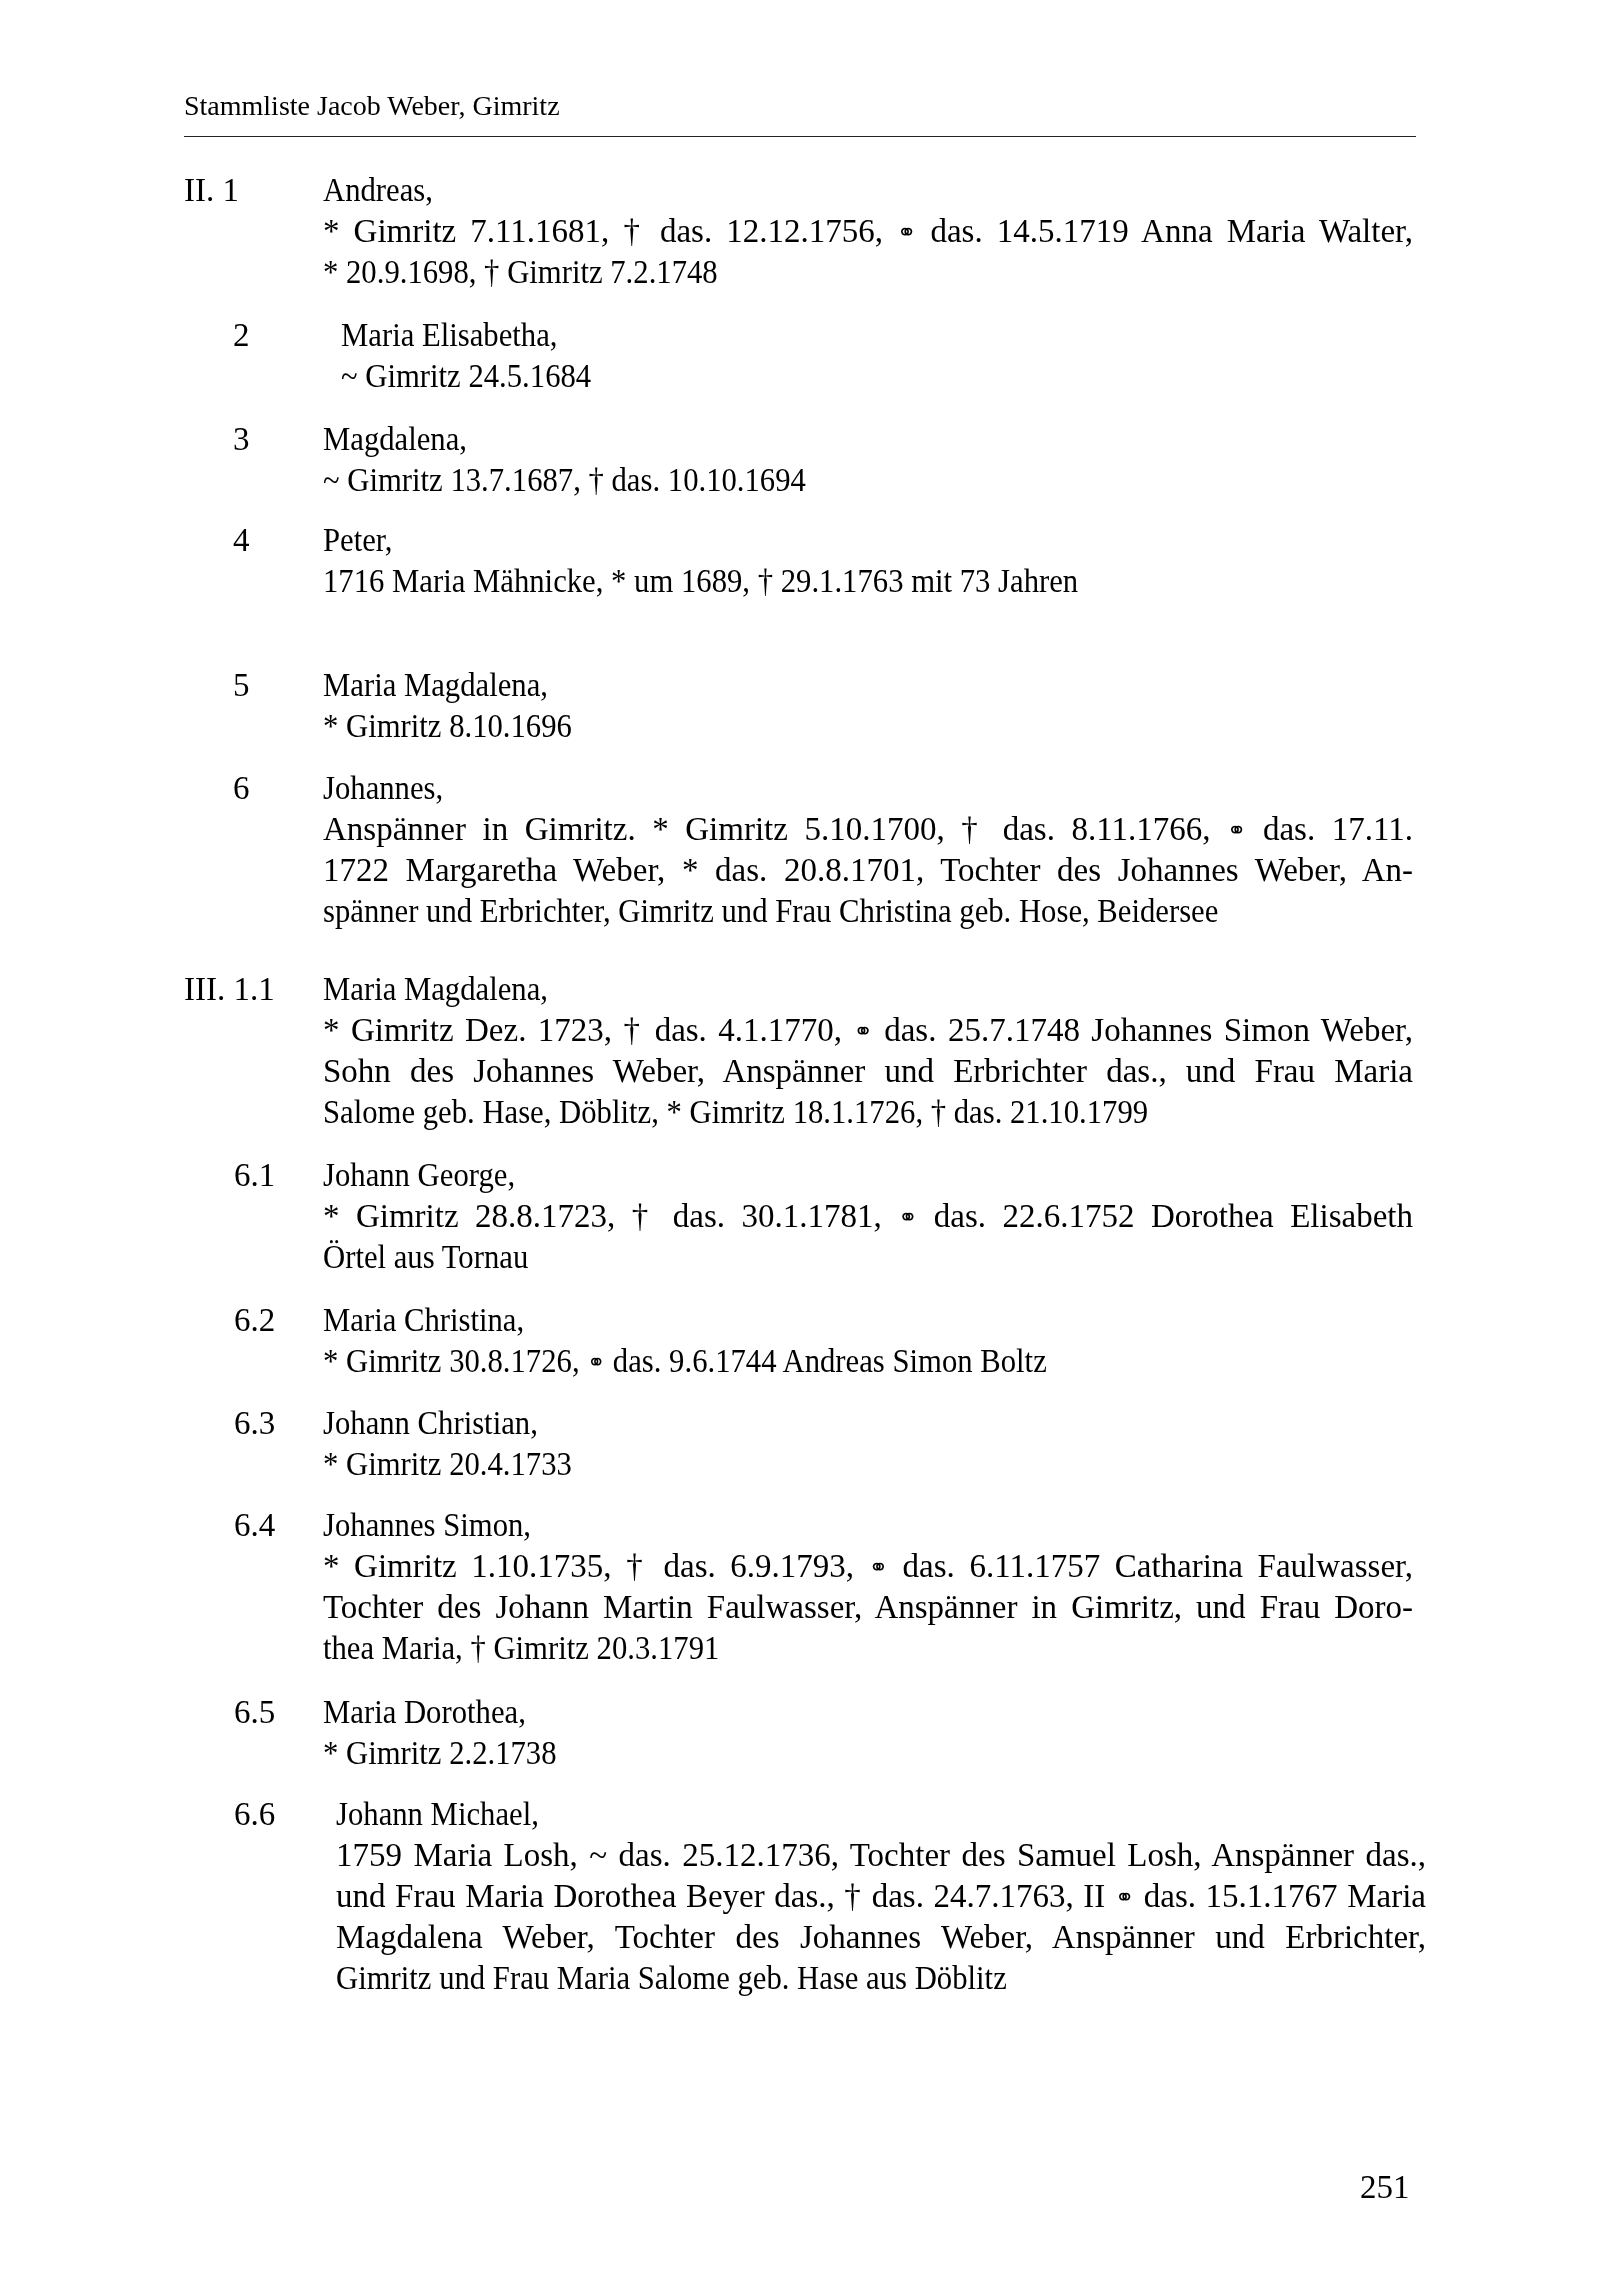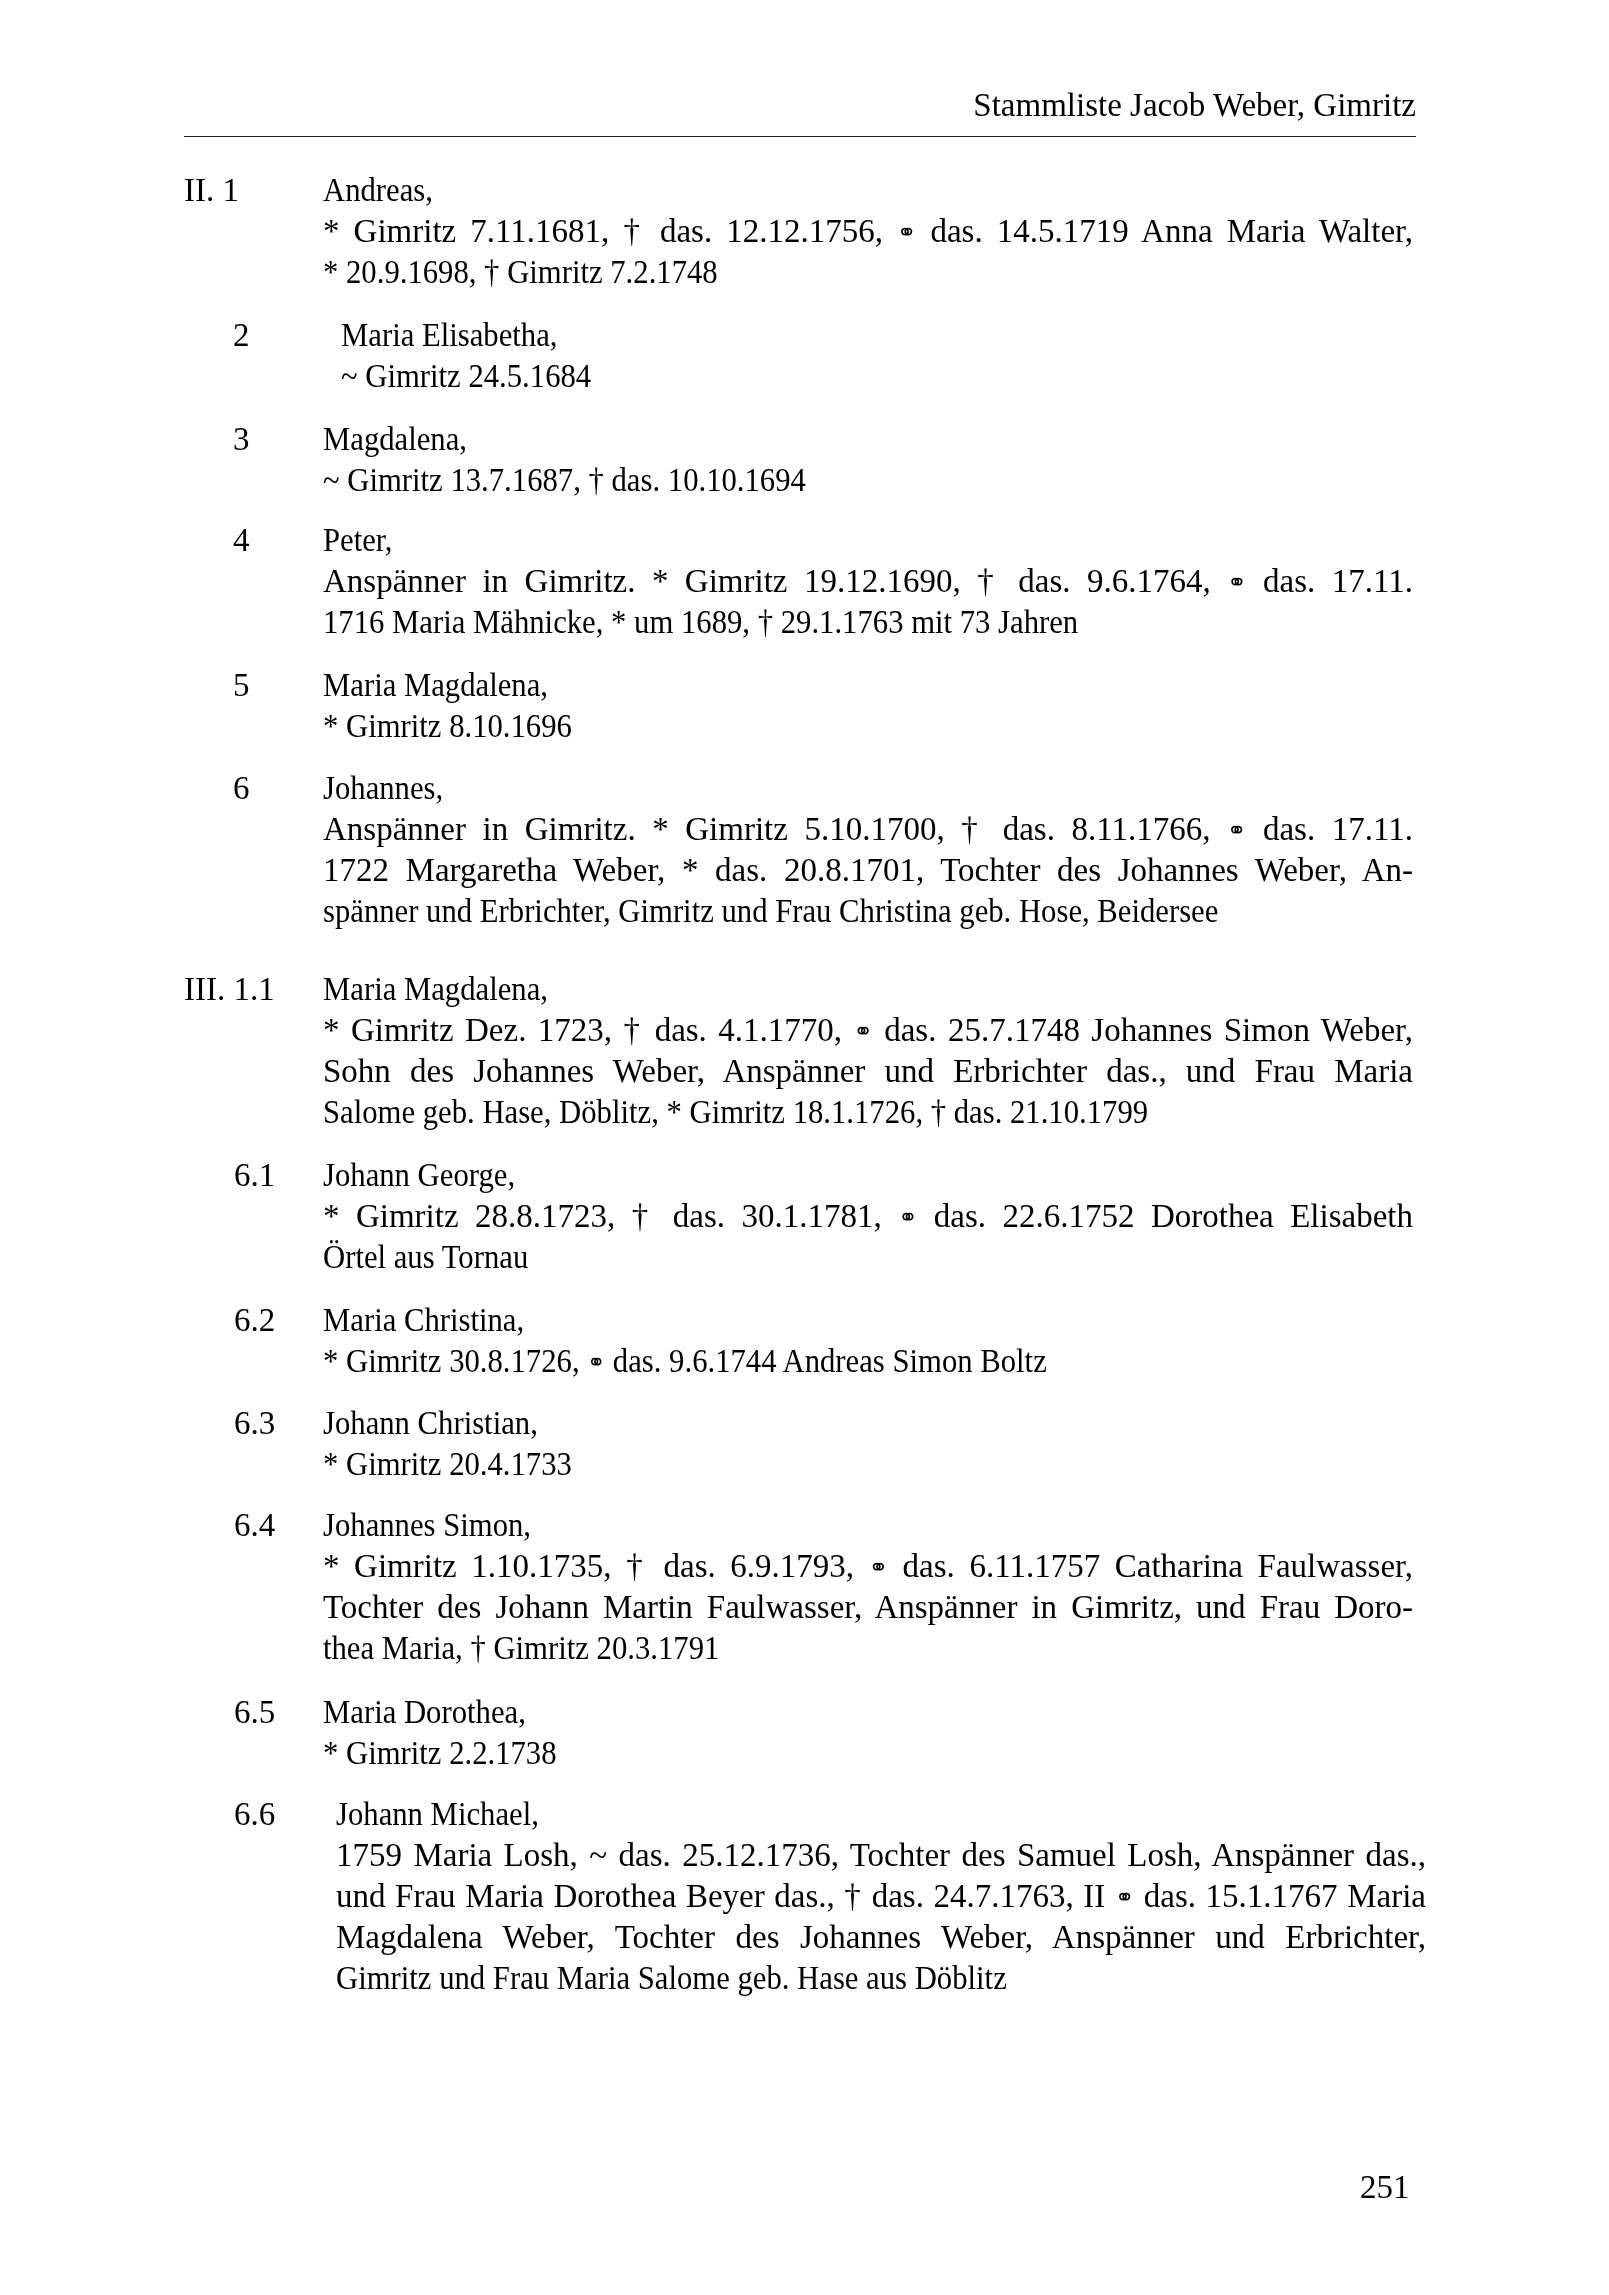--- a/index.html
+++ b/index.html
@@ -1,19 +1,19 @@
 <!DOCTYPE html>
 <html style="font-size:13.2px"><head>
 <meta charset="utf-8">
 <style>
   html, body { margin:0; padding:0; background:#ffffff; }
   body { width:1610px; height:2295px; position:relative; overflow:hidden;
          font-family:"Liberation Serif", "DejaVu Serif", serif; color:#000; }
-  .page-header { position:absolute; left:184px; top:89px; width:1232px; text-align:right;
-                 font-size:33px; line-height:33px; }
+  .page-header { position:absolute; left:184px; top:89px; width:1232px; text-align:left;
+                 font-size:28px; line-height:33px; }
   .header-rule { position:absolute; left:184px; top:136px; width:1232px; height:0;
                  border-top:1.7px solid #222; }
   .entries { position:absolute; left:0; top:0; width:100%; }
   .entry { position:absolute; left:0; width:100%; }
   .entry-label { position:absolute; font-size:33px; line-height:41px; white-space:nowrap; }
   .entry-body { position:absolute; left:323px; width:1090px; }
   .line { display:block; font-size:33px; line-height:41px; height:41px; white-space:nowrap;
           transform-origin:left top; }
   .line.just { text-align:justify; text-align-last:justify; white-space:normal; overflow:hidden; }
   .sym { font-size:23px; font-family:"DejaVu Sans", sans-serif; font-weight:100; vertical-align:1.7px; }
@@ -45,21 +45,20 @@
       <span class="entry-label" style="left: 233px;">3</span>
       <div class="entry-body" style="left: 323px; width: 1090px;">
         <span class="line" style="transform: scaleX(0.93);">Magdalena,</span>
         <span class="line" style="transform: scaleX(0.93);">~ Gimritz 13.7.1687, † das. 10.10.1694</span>
       </div>
     </div>
     <div class="entry" style="top: 520px;">
       <span class="entry-label" style="left: 233px;">4</span>
       <div class="entry-body" style="left: 323px; width: 1090px;">
         <span class="line" style="transform: scaleX(0.93);">Peter,</span>
-        <span class="line just">Anspänner in Gimritz. * Gimritz 19.12.1690, † das. 9.6.1764, <span class="sym">⚭</span> das. 17.11.</span>
         <span class="line" style="transform: scaleX(0.93);">1716 Maria Mähnicke, * um 1689, † 29.1.1763 mit 73 Jahren</span>
       </div>
     </div>
     <div class="entry" style="top: 665px;">
       <span class="entry-label" style="left: 233px;">5</span>
       <div class="entry-body" style="left: 323px; width: 1090px;">
         <span class="line" style="transform: scaleX(0.93);">Maria Magdalena,</span>
         <span class="line" style="transform: scaleX(0.93);">* Gimritz 8.10.1696</span>
       </div>
     </div>

